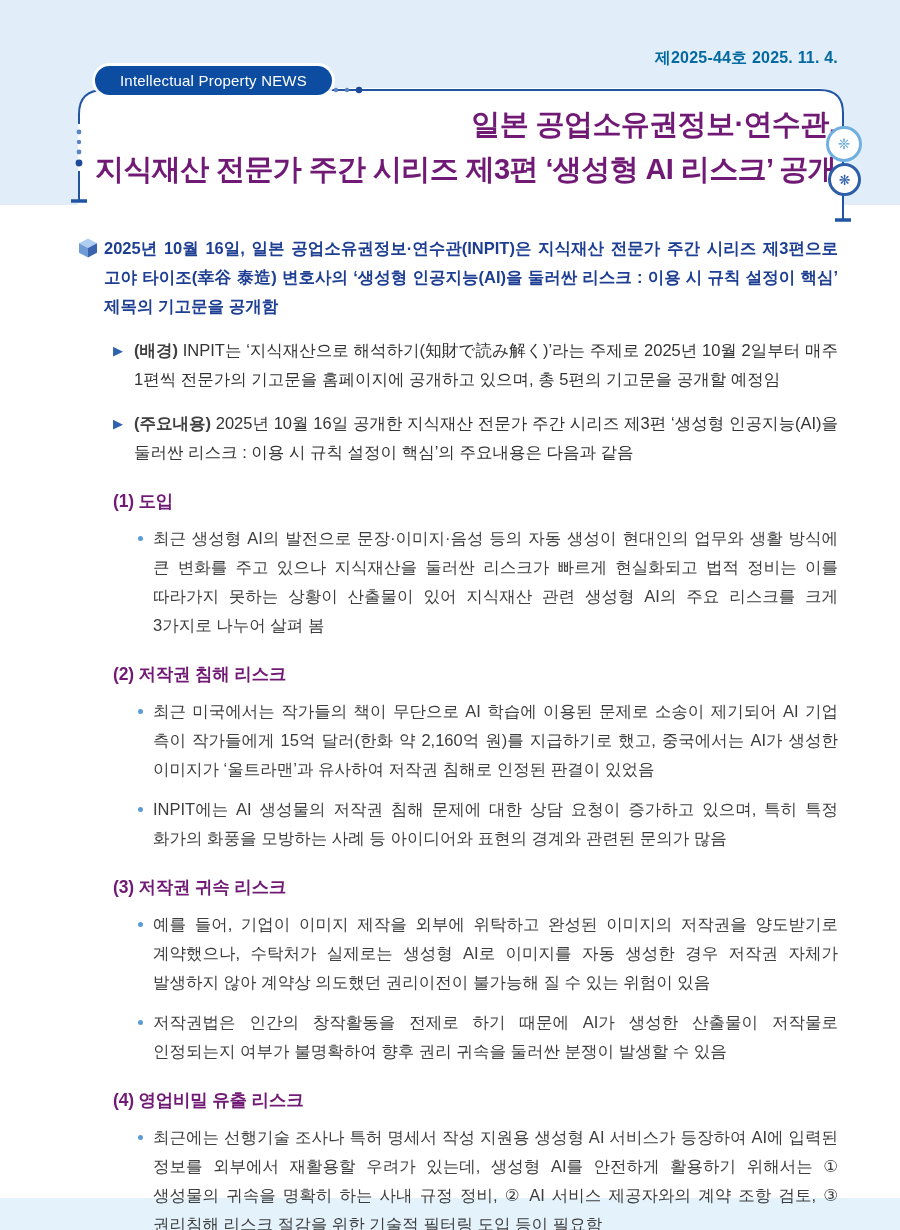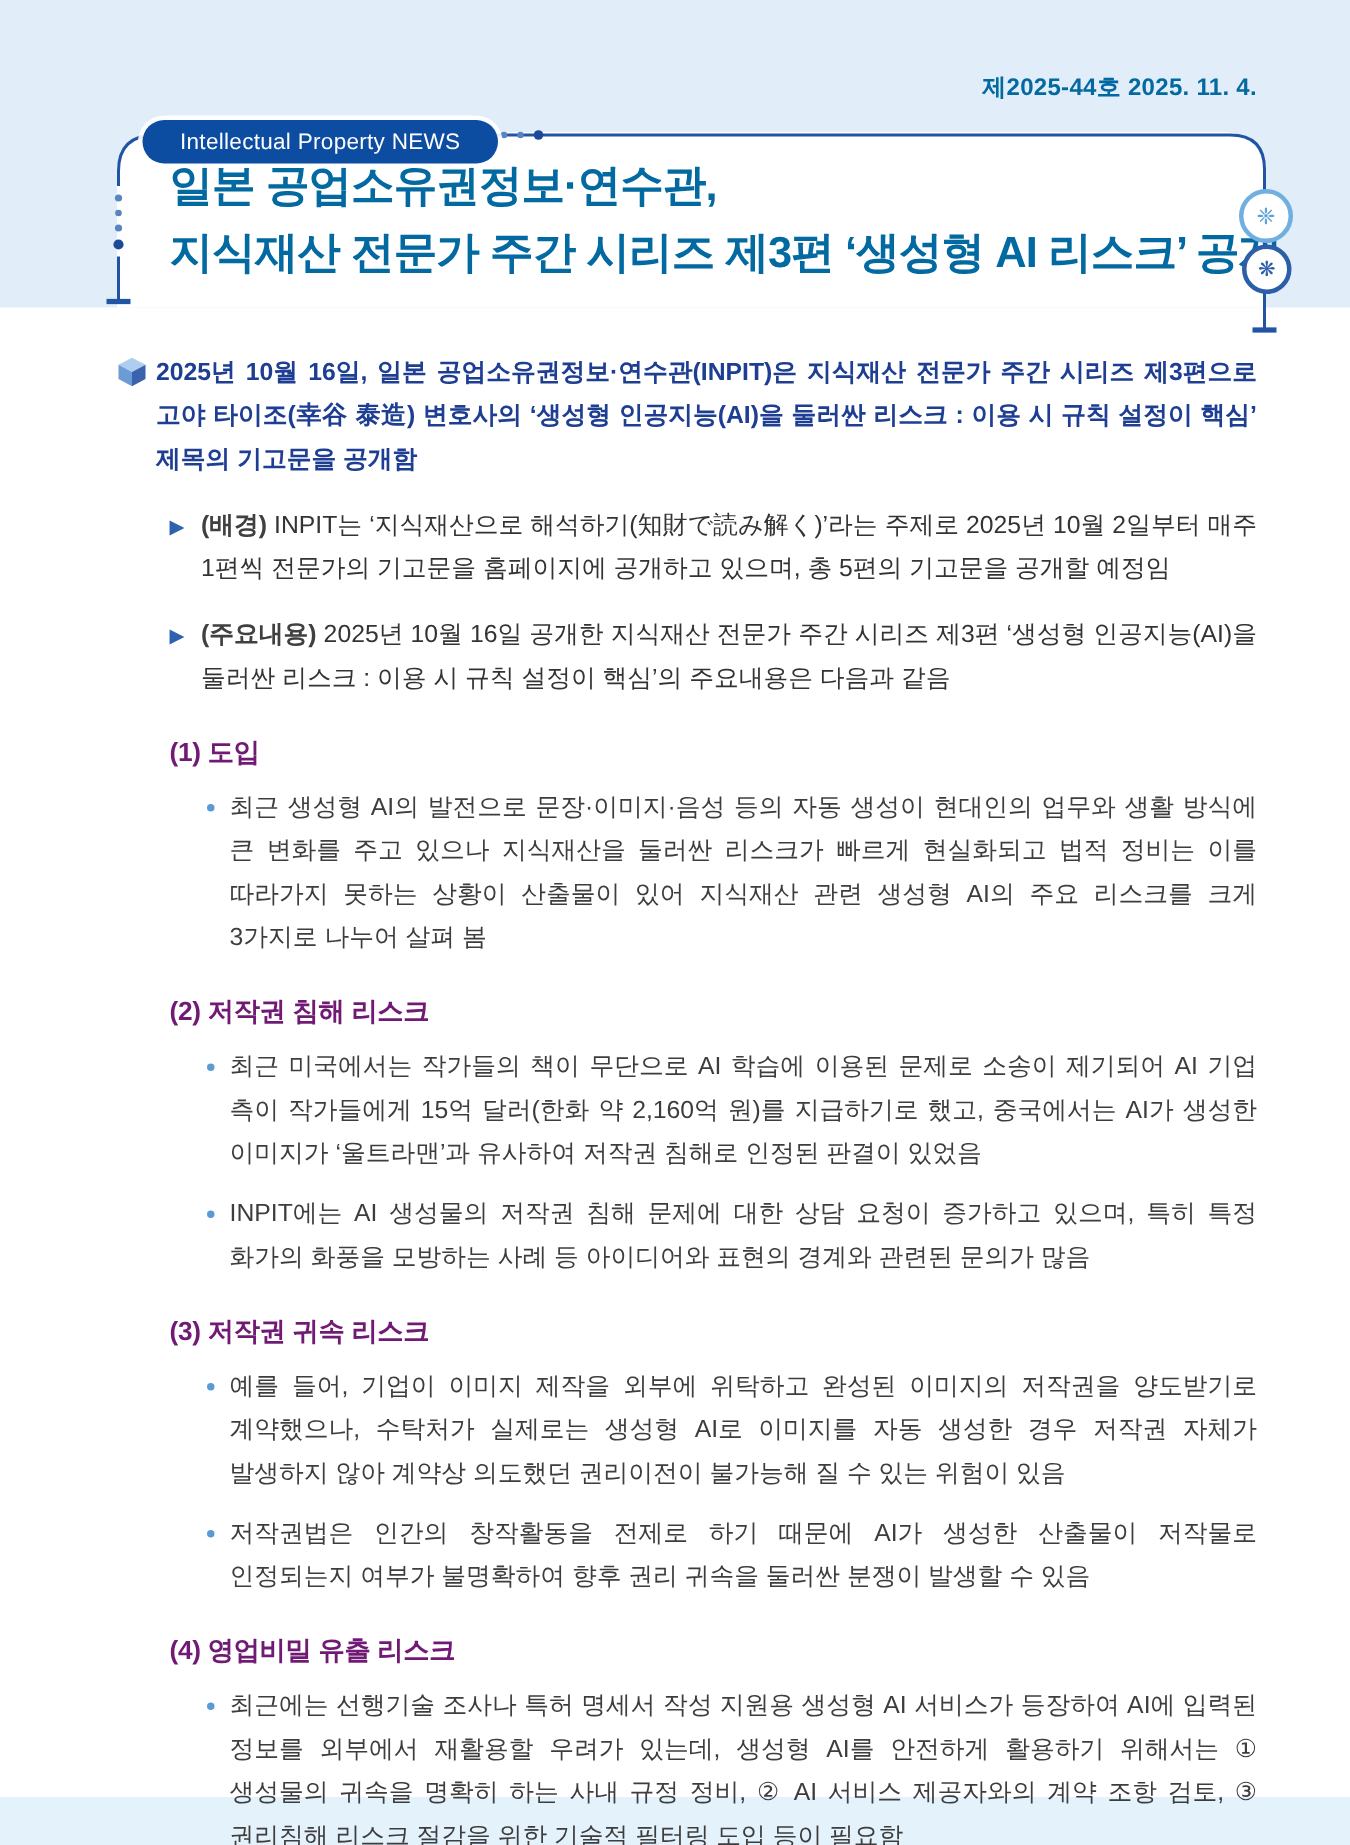--- a/index.html
+++ b/index.html
@@ -13,41 +13,41 @@
   
   .band-top{position:absolute;top:0;left:0;width:900px;height:205px;background:#e1edf8;}
   .band-bottom{position:absolute;bottom:0;left:0;width:900px;height:32px;background:#e4f2fc;}
 
   
   .header-box{
     position:absolute;left:78px;top:88px;width:765px;height:117px;
     background:#ffffff;border-radius:26px 26px 0 0;
   }
   .title{
-    position:absolute;left:35px;top:14px;margin:0;
-    font-size:29px;line-height:45px;font-weight:800;color:#0369a1;letter-spacing:-0.6px;
+    position:absolute;left:17px;top:14px;margin:0;
+    font-size:29px;line-height:45px;font-weight:800;color:#701a75;letter-spacing:-0.6px;
     white-space:nowrap;
+    text-align:right;
   }
 
   
   .issue{
     position:absolute;top:48px;right:62px;
     font-size:16px;font-weight:600;color:#0369a1;letter-spacing:0.2px;
   }
 
   
   .deco{position:absolute;top:0;left:0;pointer-events:none;}
 
   
   .badge{
     position:absolute;left:95px;top:66px;height:29px;
     display:flex;align-items:center;padding:0 25px;
     background:#0c4da2;border-radius:16px;
     box-shadow:0 0 0 3px rgba(255,255,255,0.9);
-    margin-top:14px;
   }
   .badge span{color:#ffffff;font-size:15px;font-weight:500;letter-spacing:0.2px;}
 
   
   .rail-circle{
     position:absolute;background:#ffffff;border-radius:50%;
     display:flex;align-items:center;justify-content:center;
   }
   .rail-circle.c1{left:826px;top:126px;width:30px;height:30px;border:3px solid #6fb0e0;color:#5aa2d8;font-size:15px;}
   .rail-circle.c2{left:828px;top:163px;width:27px;height:27px;border:3px solid #2d5fa9;color:#2d5fa9;font-size:14px;}

